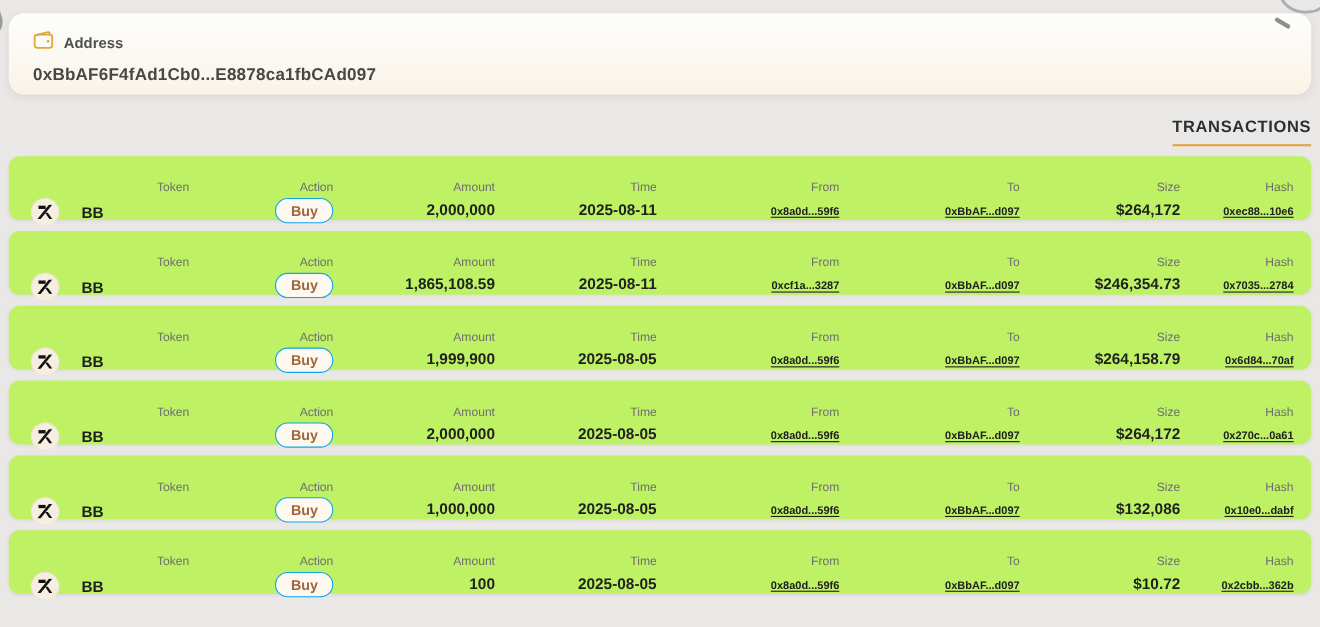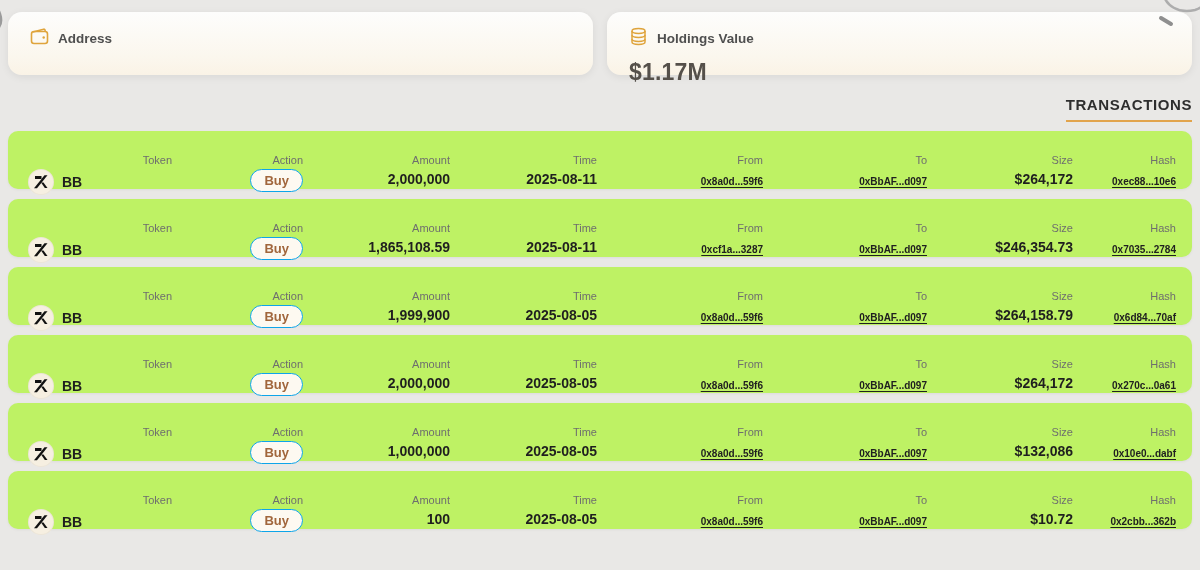--- a/index.html
+++ b/index.html
@@ -14,21 +14,21 @@
   .doodle-left { top:-6px; left:-8px; }
   .doodle-right { top:-10px; right:-10px; }
 
   
   .cards {
     display:flex; gap:14px;
     padding:12px 8px 0 8px;
   }
   .card {
     flex:1;
-    height:63px;
+    height:74px;
     border-radius:14px;
     background:linear-gradient(180deg,#fdfdfc 0%,#fbf7ee 70%,#faf3e6 100%);
     box-shadow:0 2px 8px rgba(0,0,0,0.07);
     padding:15px 10px 0 22px;
   }
   .card-head { display:flex; align-items:center; gap:9px; }
   .card-label { font-size:13.5px; font-weight:600; color:#4f4f4f; }
   .card-value { margin-top:9px; font-size:23px; font-weight:700; color:#55504a; letter-spacing:0.2px; }
   .card-value.address { font-size:15.5px; color:#474747; letter-spacing:0.2px; }
   .bb-badge {
@@ -51,21 +51,21 @@
     background:#bef264;
     border-radius:10px;
     margin-bottom:10px;
     box-shadow:0 1px 3px rgba(0,0,0,0.05);
     display:grid;
     grid-template-columns:144px 131px 147px 147px 166px 164px 146px 1fr;
     padding:23px 16px 0 20px;
   }
   .cell .lbl { font-size:11px; color:#6e6e6e; margin-bottom:5px; }
   .cell .val { font-size:14px; font-weight:600; color:#1f1f1f; }
-  .token-val { display:flex; align-items:center; gap:8px; margin-top:-2px; }
+  .token-val { display:flex; align-items:center; gap:20px; margin-top:-2px; }
   .token-icon {
     width:26px; height:26px; border-radius:50%;
     background:#f6efe1;
     display:flex; align-items:center; justify-content:center;
     box-shadow:inset 0 0 0 1px rgba(0,0,0,0.04);
   }
   .buy-pill {
     display:inline-block;
     padding:3px 13px;
     border:1px solid #0ea5e9;
@@ -98,36 +98,23 @@
     <div class="card-head">
       <span>
         <svg width="19" height="19" viewBox="0 0 19 19">
           <rect x="1.5" y="4.5" width="16" height="12" rx="2.5" fill="none" stroke="#dfa43c" stroke-width="1.6"></rect>
           <path d="M3 5 L13.5 2.2 a1.2 1.2 0 0 1 1.6 1.1 V4.5" fill="none" stroke="#dfa43c" stroke-width="1.6" stroke-linejoin="round"></path>
           <circle cx="13.7" cy="10.5" r="1.2" fill="#dfa43c"></circle>
         </svg>
       </span>
       <span class="card-label">Address</span>
     </div>
-  </div>
-
-  <div class="card">
-    <div class="card-head">
-      <span>
-        <svg width="19" height="19" viewBox="0 0 19 19">
-          <ellipse cx="9.5" cy="4" rx="6.5" ry="2.4" fill="none" stroke="#dfa43c" stroke-width="1.5"></ellipse>
-          <path d="M3 4 v4 c0 1.3 2.9 2.4 6.5 2.4 s6.5 -1.1 6.5 -2.4 v-4" fill="none" stroke="#dfa43c" stroke-width="1.5"></path>
-          <path d="M3 8 v4 c0 1.3 2.9 2.4 6.5 2.4 s6.5 -1.1 6.5 -2.4 v-4" fill="none" stroke="#dfa43c" stroke-width="1.5"></path>
-          <path d="M3 12 v3 c0 1.3 2.9 2.4 6.5 2.4 s6.5 -1.1 6.5 -2.4 v-3" fill="none" stroke="#dfa43c" stroke-width="1.5"></path>
-        </svg>
-      </span>
-      <span class="card-label">Holdings Value</span>
-    </div>
-    <div class="card-value">$1.17M</div>
-  </div>
+    <div class="card-value address">0xBbAF6F4fAd1Cb0...E8878ca1fbCAd097</div>
+  </div>
+
 
 
 </div>
 
 <div class="tx-section">
   <div class="tx-title">TRANSACTIONS</div>
   <div class="tx-list">
   <div class="tx-row">
     <div class="cell">
       <div class="lbl">Token</div>

